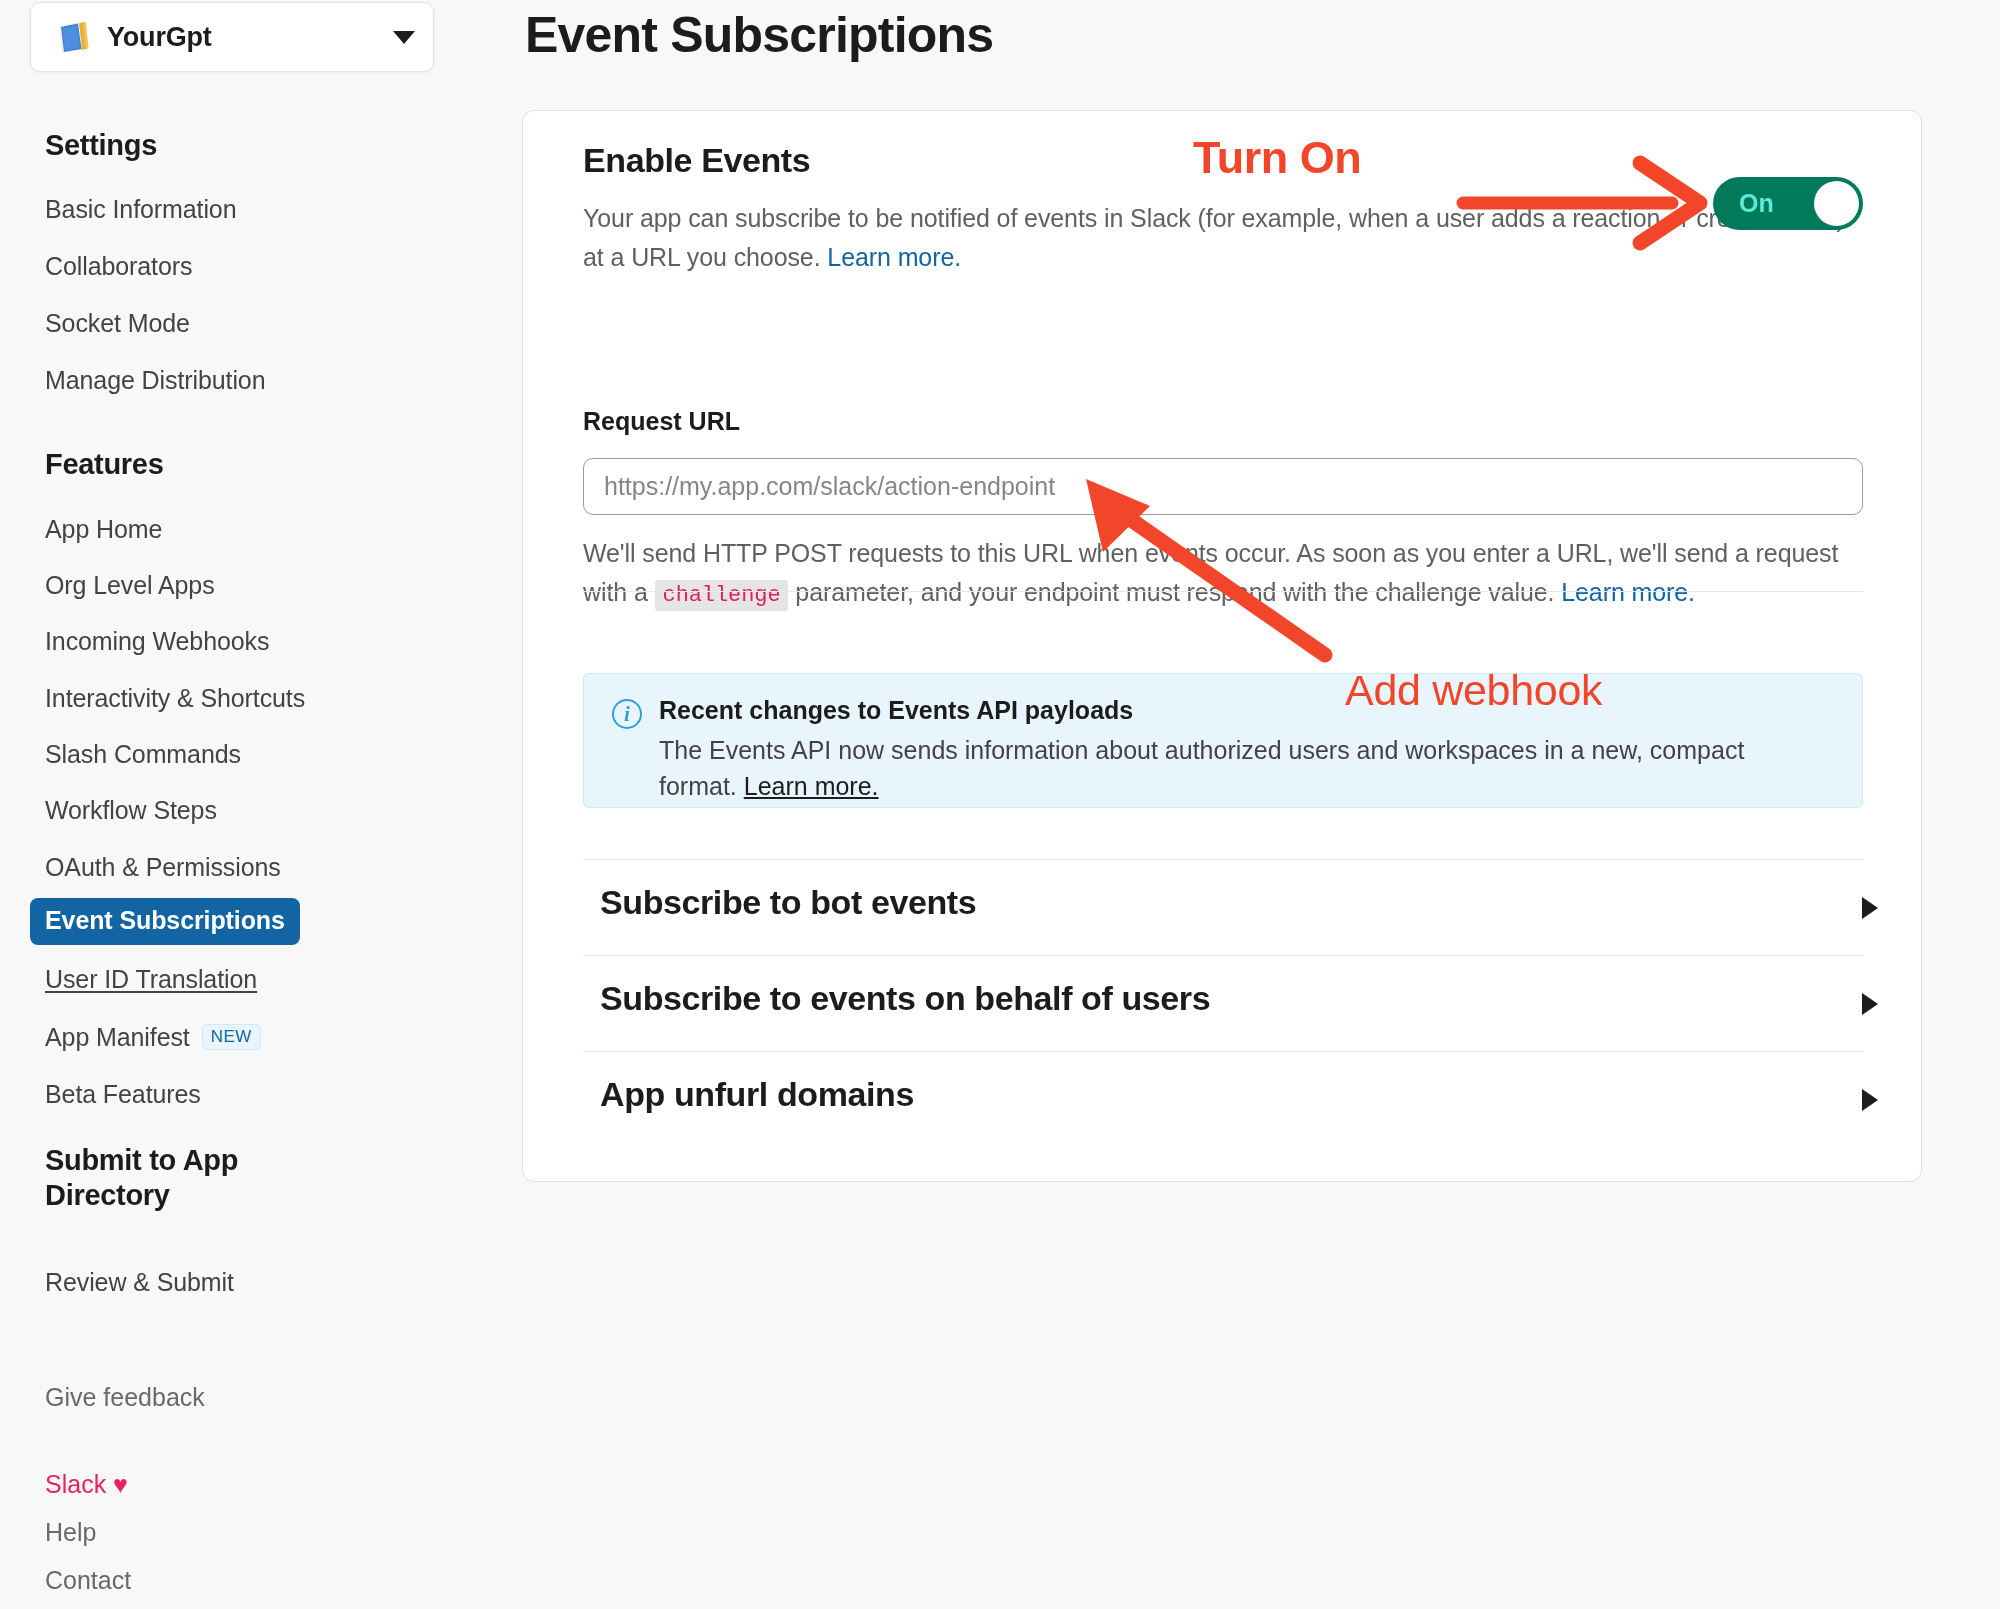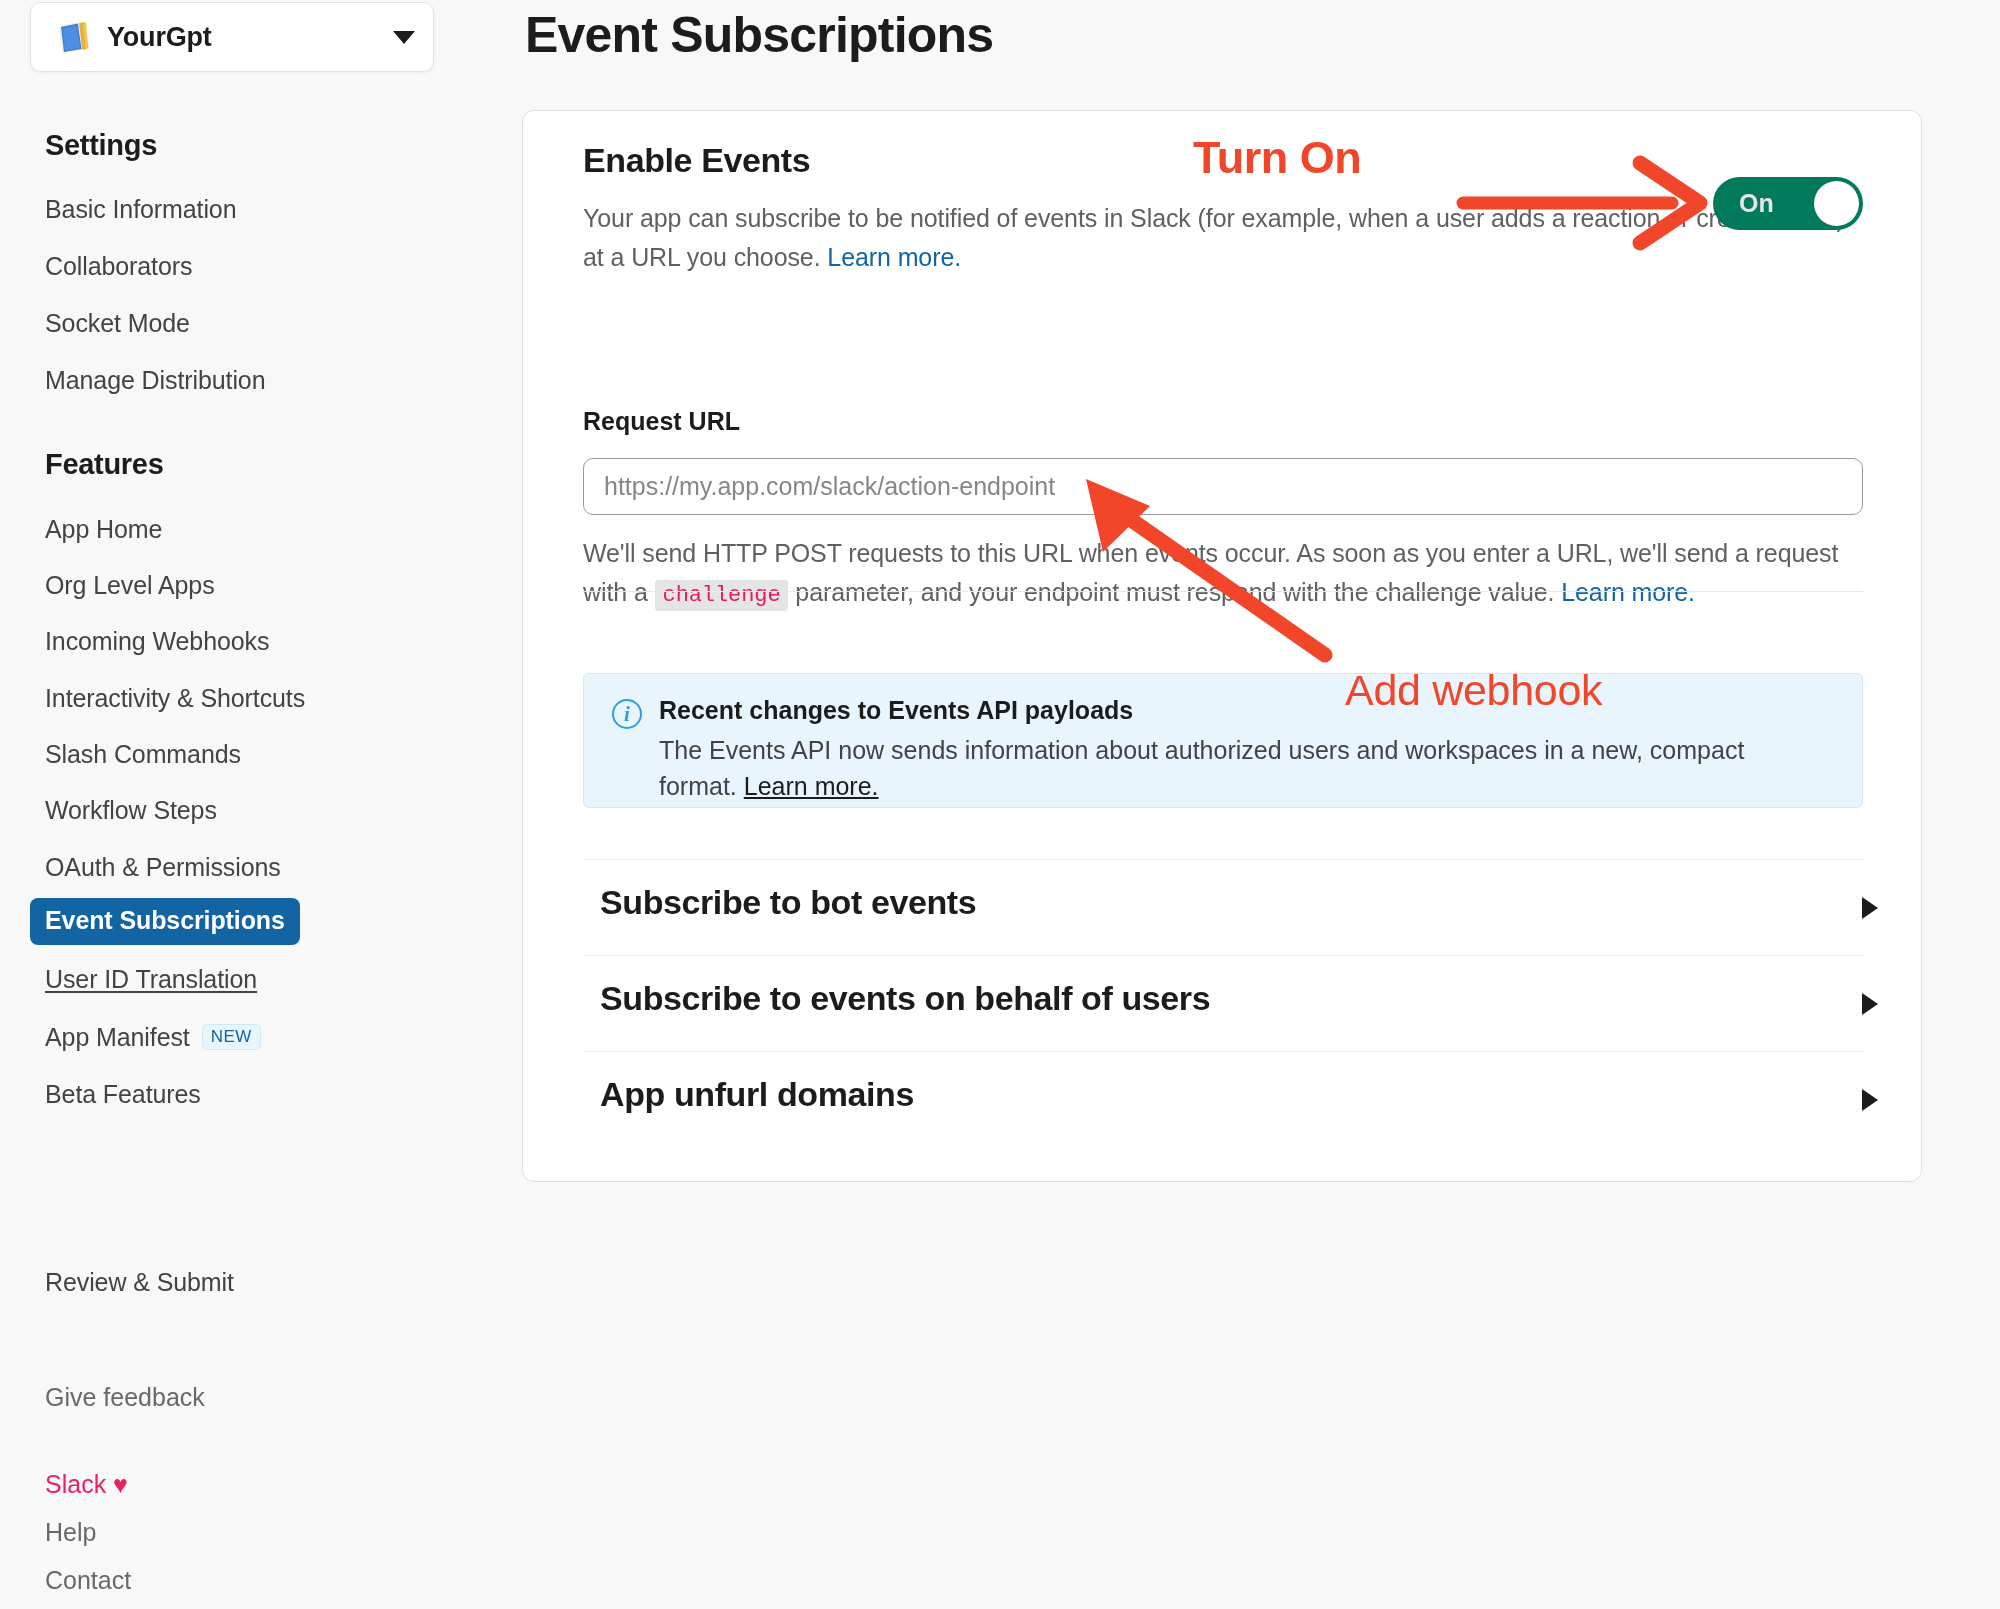--- a/index.html
+++ b/index.html
@@ -293,21 +293,21 @@
     right: 4px; top: 4px;
     width: 45px; height: 45px;
     background: #ffffff;
     border-radius: 50%;
   }
   #enable-events-toggle .state-label {
     position: absolute;
     left: 26px; top: 12px;
     font-size: 25px;
     font-weight: bold;
-    color: #e5e5e5;
+    color: #5eead4;
   }
 </style>
 </head>
 <body>
 
 <div id="page">
 
   <div id="sidebar">
 
     <div id="app-switcher">
@@ -342,20 +342,21 @@
     <a class="nav-item active" style="top:898px">Event Subscriptions</a>
 
     <a class="nav-item underline" style="top:967px">User ID Translation</a>
 
     <div class="nav-item" style="top:1024px">
       <span>App Manifest</span><span class="badge-new">NEW</span>
     </div>
 
     <a class="nav-item" style="top:1082px">Beta Features</a>
 
+    <div class="nav-section-title" style="top:1143px; width:290px">Submit to App Directory</div>
     <a class="nav-item" style="top:1270px">Review &amp; Submit</a>
 
     <a class="nav-foot" style="top:1385px">Give feedback</a>
     <div class="nav-foot slack" style="top:1472px">
       <span>Slack</span>
       <span class="heart">♥</span>
     </div>
     <a class="nav-foot" style="top:1520px">Help</a>
     <a class="nav-foot" style="top:1568px">Contact</a>
   </div>

